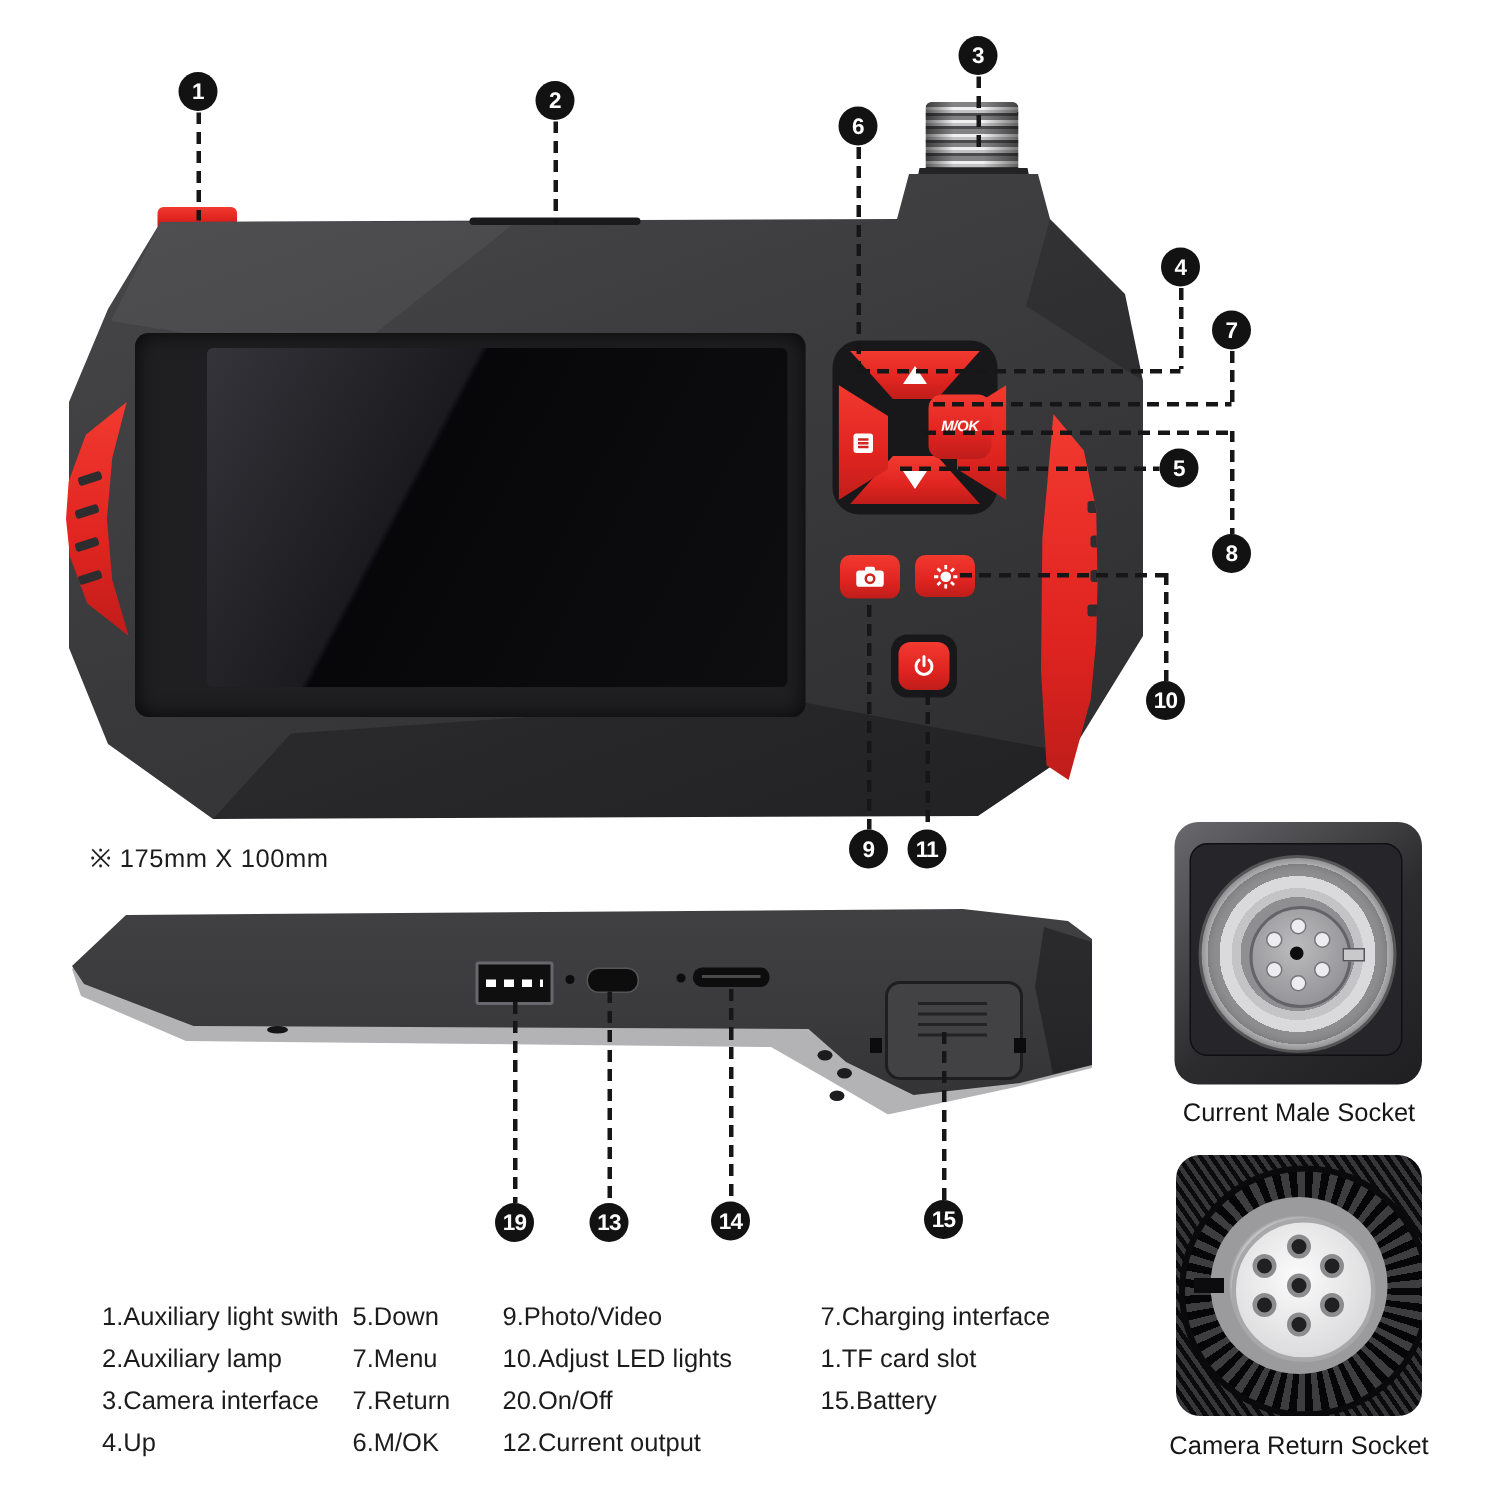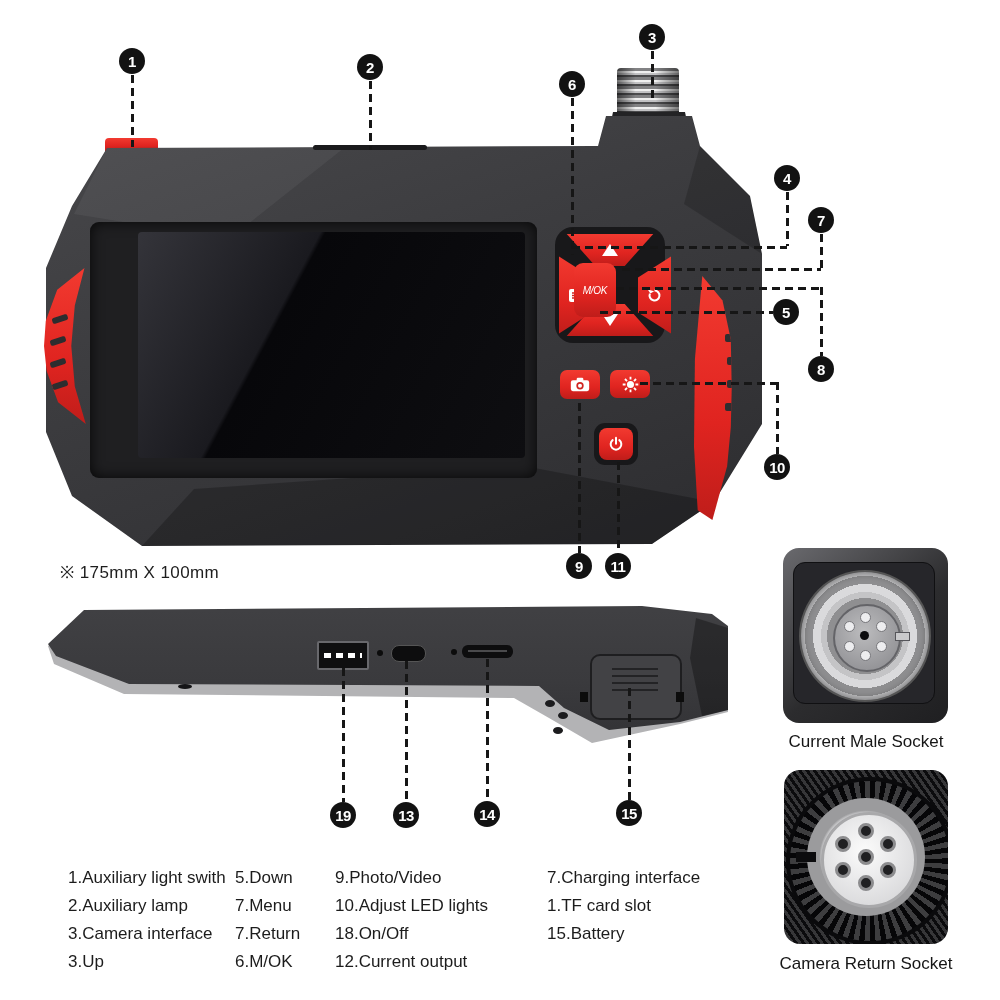--- a/index.html
+++ b/index.html
@@ -48,22 +48,22 @@
   .dpad{position:absolute;left:555px;top:227px;width:110px;height:116px;background:#18181a;
     border-radius:18px;z-index:4;}
   .dp{position:absolute;z-index:5;display:flex;align-items:center;justify-content:center;}
   .tri-up{width:0;height:0;border-left:8px solid transparent;border-right:8px solid transparent;
     border-bottom:12px solid #fff;}
   .tri-down{width:0;height:0;border-left:8px solid transparent;border-right:8px solid transparent;
     border-top:12px solid #fff;}
   .sq-btn{position:absolute;z-index:5;border-radius:7px;display:flex;align-items:center;justify-content:center;}
   .pow-wrap{position:absolute;left:594px;top:423px;width:44px;height:42px;background:#18181a;
     border-radius:11px;z-index:4;}
-  .center-btn{position:absolute;left:574px;top:263px;width:42px;height:54px;border-radius:9px;z-index:5;
-    color:#fff;font-size:10px;font-weight:normal;font-style:italic;display:flex;align-items:center;
+  .center-btn{position:absolute;left:619px;top:263px;width:42px;height:43px;border-radius:9px;z-index:5;
+    color:#fff;font-size:10px;font-weight:bold;font-style:italic;display:flex;align-items:center;
     justify-content:center;letter-spacing:-0.3px;}
   
   .side{position:absolute;left:44px;top:598px;width:700px;height:152px;z-index:2;}
   .side-light{position:absolute;left:0;top:0;width:100%;height:100%;background:#b3b3b5;
     clip-path:polygon(4px 48px,40px 14px,598px 10px,668px 18px,684px 30px,684px 114px,636px 126px,
       548px 145px,505px 120px,470px 100px,80px 96px,10px 66px);}
   .side-dark{position:absolute;left:0;top:0;width:100%;height:100%;
     background:linear-gradient(180deg,#414144 0%,#3a3a3d 55%,#313134 100%);
     clip-path:polygon(4px 46px,40px 12px,598px 8px,668px 16px,684px 28px,684px 112px,636px 124px,
       565px 132px,520px 110px,495px 88px,85px 86px,12px 58px);}
@@ -282,26 +282,26 @@
   <div class="callout" style="left:764px;top:454px">10</div>
   <div class="callout" style="left:605px;top:553px">11</div>
   <div class="callout" style="left:330px;top:802px">19</div>
   <div class="callout" style="left:393px;top:802px">13</div>
   <div class="callout" style="left:474px;top:801px">14</div>
   <div class="callout" style="left:616px;top:800px">15</div>
 
   <div class="legend-item" style="left:68px;top:868px">1.Auxiliary light swith</div>
   <div class="legend-item" style="left:68px;top:896px">2.Auxiliary lamp</div>
   <div class="legend-item" style="left:68px;top:924px">3.Camera interface</div>
-  <div class="legend-item" style="left:68px;top:952px">3.Up</div>
+  <div class="legend-item" style="left:68px;top:952px">4.Up</div>
   <div class="legend-item" style="left:235px;top:868px">5.Down</div>
   <div class="legend-item" style="left:235px;top:896px">7.Menu</div>
   <div class="legend-item" style="left:235px;top:924px">7.Return</div>
   <div class="legend-item" style="left:235px;top:952px">6.M/OK</div>
   <div class="legend-item" style="left:335px;top:868px">9.Photo/Video</div>
   <div class="legend-item" style="left:335px;top:896px">10.Adjust LED lights</div>
-  <div class="legend-item" style="left:335px;top:924px">18.On/Off</div>
+  <div class="legend-item" style="left:335px;top:924px">20.On/Off</div>
   <div class="legend-item" style="left:335px;top:952px">12.Current output</div>
   <div class="legend-item" style="left:547px;top:868px">7.Charging interface</div>
   <div class="legend-item" style="left:547px;top:896px">1.TF card slot</div>
   <div class="legend-item" style="left:547px;top:924px">15.Battery</div>
 
 </div>
 
 </body></html>

